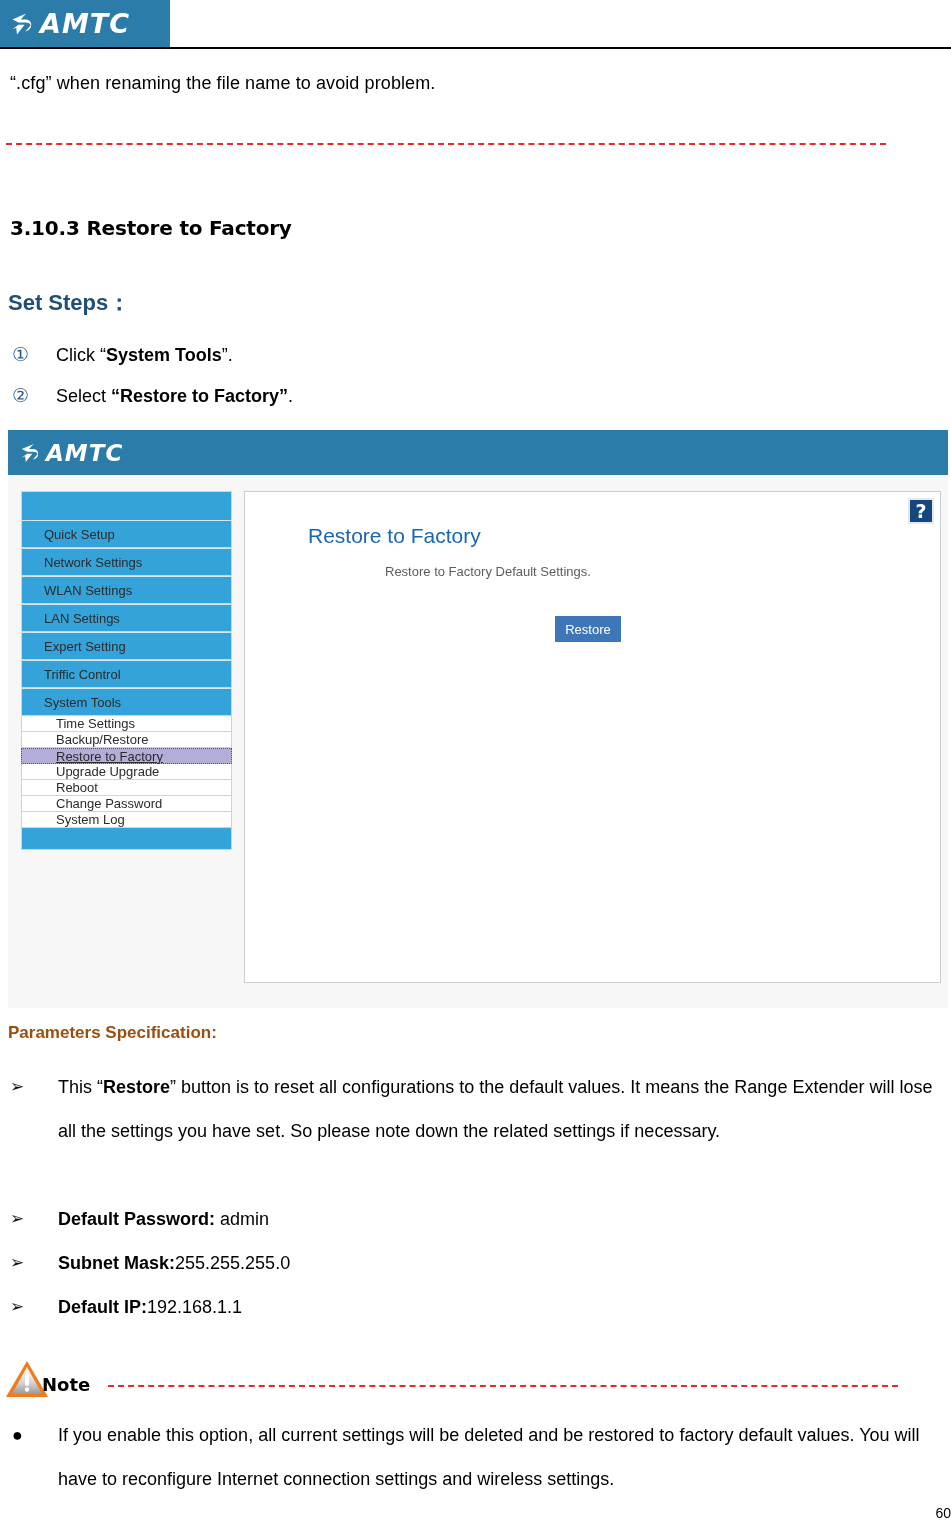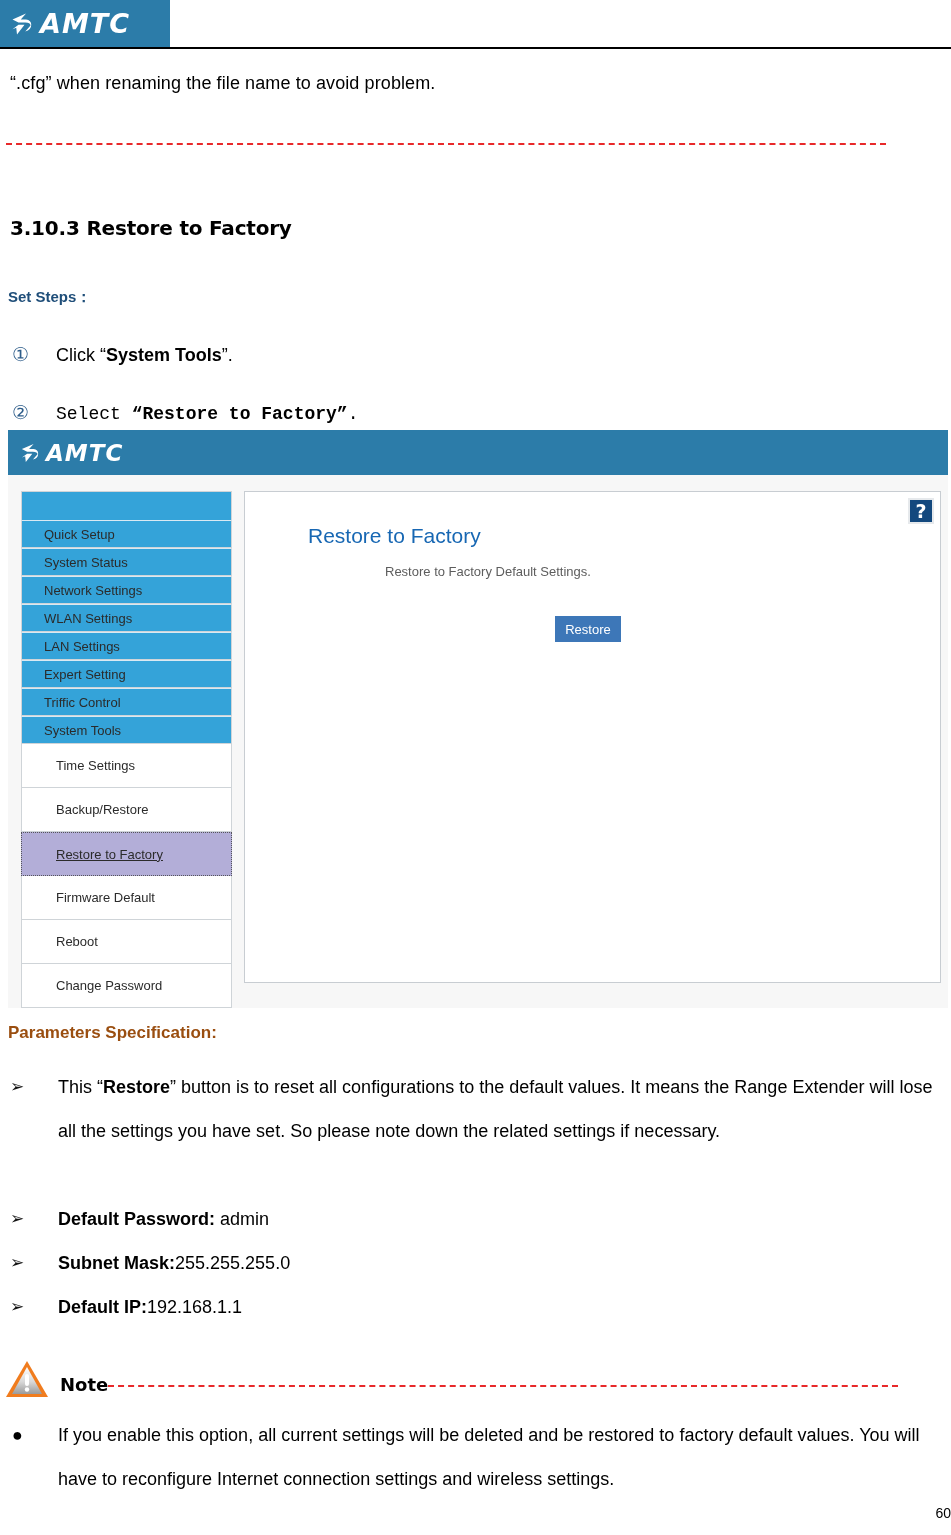--- a/index.html
+++ b/index.html
@@ -80,34 +80,34 @@
     left: 10px; top: 216px;
     font-size: 20px;
     font-weight: bold;
     font-family: "DejaVu Sans", sans-serif;
     letter-spacing: -0.2px;
   }
 
   .set-steps-label {
     position: absolute;
     left: 8px; top: 288px;
-    font-size: 15px;
+    font-size: 22px;
     font-weight: bold;
     color: #1f4e79;
   }
 
   .step-row {
     position: absolute;
     left: 12px;
     font-size: 18px;
     line-height: 26px;
     white-space: nowrap;
   }
   #step-1 { top: 342px; }
-  #step-2 { top: 401px; font-family: Liberation Mono, monospace; }
+  #step-2 { top: 383px; }
   .step-num {
     display: inline-block;
     width: 44px;
     color: #2e5d8a;
     font-size: 19px;
   }
   .b { font-weight: bold; }
 
   
   .embedded-shot {
@@ -171,21 +171,21 @@
     box-sizing: border-box;
     display: flex;
     align-items: center;
     padding-left: 22px;
     font-size: 13px;
     color: #2b2b2b;
     font-family: "Liberation Sans", sans-serif;
     text-align: right;
   }
   .menu-sub {
-    height: 44px;
+    height: 16px;
     background: #ffffff;
     border: 1px solid #cfd4d8;
     border-top: none;
     box-sizing: border-box;
     display: flex;
     align-items: center;
     padding-left: 34px;
     font-size: 13px;
     color: #2b2b2b;
   }
@@ -299,21 +299,21 @@
     width: 945px;
     height: 44px;
   }
   .warn-tri {
     position: absolute;
     left: 0; top: 0;
     width: 46px; height: 42px;
   }
   .note-word {
     position: absolute;
-    left: 56px; top: 16px;
+    left: 38px; top: 16px;
     font-size: 18px;
     font-weight: bold;
     color: #000;
     font-family: "DejaVu Sans", sans-serif;
   }
   .note-dash {
     position: absolute;
     left: 104px; top: 27px;
     width: 790px;
     height: 0;
@@ -381,23 +381,20 @@
 
   <div class="emb-body">
 
     <div class="emb-sidebar">
       <div class="menu-top-strip"></div>
 
       <div class="menu-item">
         <span>Quick Setup</span>
       </div>
       <div class="menu-item">
-        <span>System Status</span>
-      </div>
-      <div class="menu-item">
         <span>Network Settings</span>
       </div>
       <div class="menu-item">
         <span>WLAN Settings</span>
       </div>
       <div class="menu-item">
         <span>LAN Settings</span>
       </div>
       <div class="menu-item">
         <span>Expert Setting</span>
@@ -412,21 +409,21 @@
       <div class="menu-sub">
         <span class="sub-label">Time Settings</span>
       </div>
       <div class="menu-sub">
         <span class="sub-label">Backup/Restore</span>
       </div>
       <div class="menu-sub selected">
         <span class="sub-label">Restore to Factory</span>
       </div>
       <div class="menu-sub">
-        <span class="sub-label">Firmware Default</span>
+        <span class="sub-label">Upgrade Upgrade</span>
       </div>
       <div class="menu-sub">
         <span class="sub-label">Reboot</span>
       </div>
       <div class="menu-sub">
         <span class="sub-label">Change Password</span>
       </div>
       <div class="menu-sub">
         <span class="sub-label">System Log</span>
       </div>

